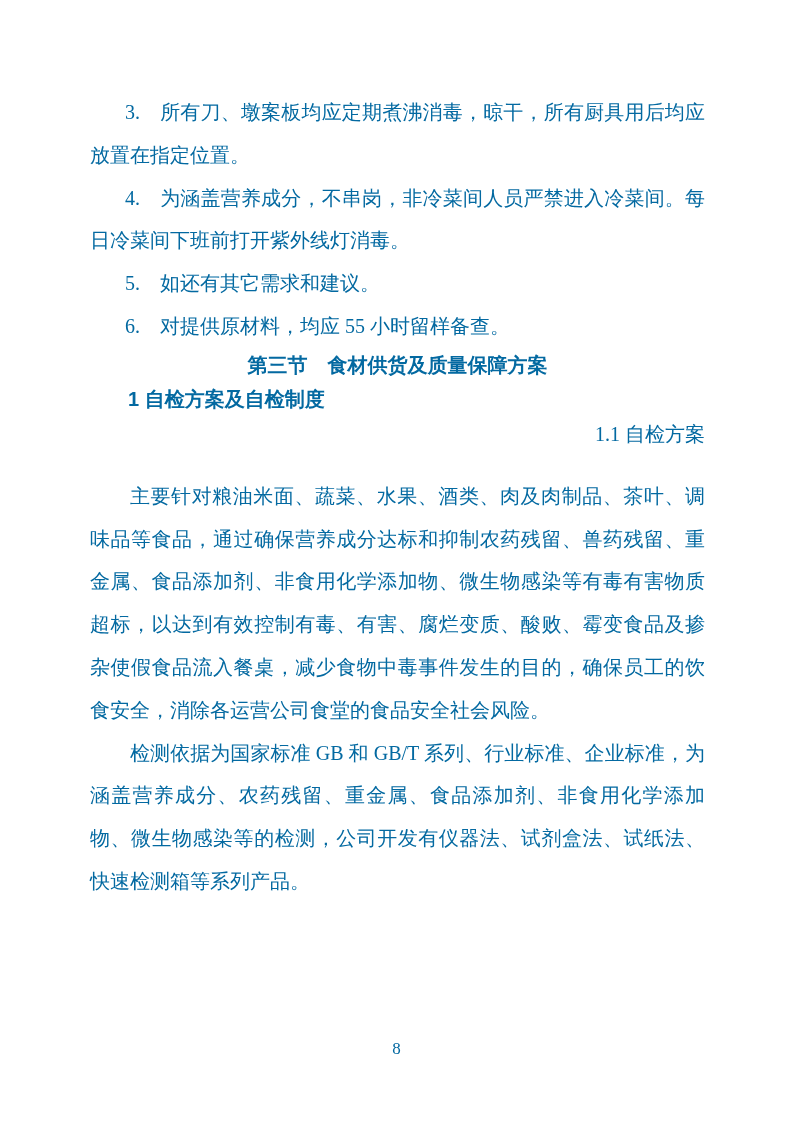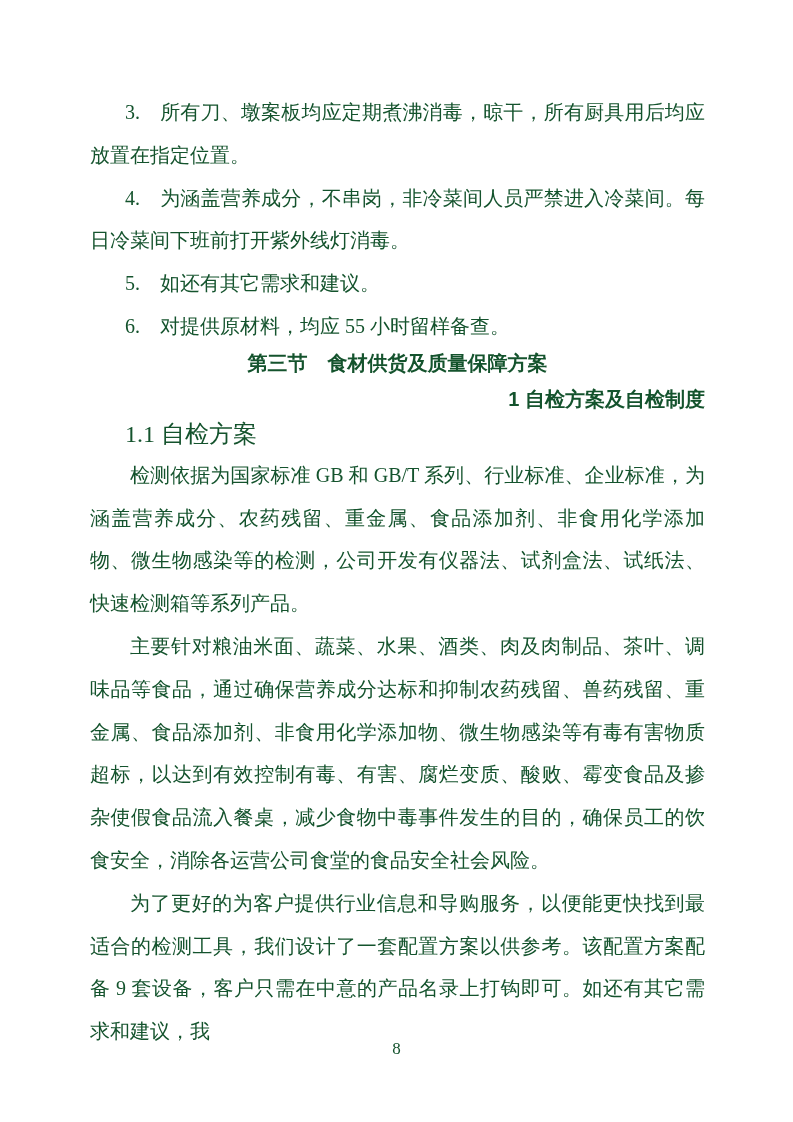--- a/index.html
+++ b/index.html
@@ -6,59 +6,59 @@
     margin: 0;
     padding: 0;
     background: #ffffff;
   }
   .page {
     position: relative;
     width: 793px;
     height: 1122px;
     box-sizing: border-box;
     background: #ffffff;
-    color: #14532d;
+    color: #0369a1;
     font-family: "Liberation Serif", "DejaVu Serif", serif;
     font-size: 20px;
     padding: 91px 88px 0 90px;
     overflow: hidden;
   }
   p {
     margin: 0;
     line-height: 42.8px;
     text-align: justify;
   }
   .li {
     text-indent: 35px;
   }
   .li-num {
     margin-right: 20px;
   }
   .sec-title {
     text-align: center;
     text-indent: 0;
     font-weight: bold;
-    font-family: Liberation Mono, monospace;
+    font-family: Liberation Sans, sans-serif;
     font-size: 20px;
     line-height: 34px;
   }
   .h1 {
     font-weight: bold;
     font-family: "Liberation Sans", "DejaVu Sans", sans-serif;
     font-size: 20px;
     line-height: 35px;
     text-indent: 38px;
-    text-align: right;
+    text-align: left;
   }
   .h2 {
-    font-size: 24px;
+    font-size: 20px;
     line-height: 35px;
     text-indent: 35px;
-    text-align: left;
-    margin-bottom: 2px;
+    text-align: right;
+    margin-bottom: 23px;
   }
   .para {
     text-indent: 40px;
   }
   .page-num {
     position: absolute;
     left: 0;
     right: 0;
     top: 1040px;
     text-align: center;
@@ -79,21 +79,20 @@
   <p class="li"><span class="li-num">5.</span><span>如还有其它需求和建议。</span></p>
 
   <p class="li"><span class="li-num">6.</span><span>对提供原材料，均应 55 小时留样备查。</span></p>
 
   <p class="sec-title">第三节　食材供货及质量保障方案</p>
 
   <p class="h1">1 自检方案及自检制度</p>
 
   <p class="h2">1.1 自检方案</p>
 
+  <p class="para">主要针对粮油米面、蔬菜、水果、酒类、肉及肉制品、茶叶、调味品等食品，通过确保营养成分达标和抑制农药残留、兽药残留、重金属、食品添加剂、非食用化学添加物、微生物感染等有毒有害物质超标，以达到有效控制有毒、有害、腐烂变质、酸败、霉变食品及掺杂使假食品流入餐桌，减少食物中毒事件发生的目的，确保员工的饮食安全，消除各运营公司食堂的食品安全社会风险。</p>
+
   <p class="para">检测依据为国家标准 GB 和 GB/T 系列、行业标准、企业标准，为涵盖营养成分、农药残留、重金属、食品添加剂、非食用化学添加物、微生物感染等的检测，公司开发有仪器法、试剂盒法、试纸法、快速检测箱等系列产品。</p>
 
-  <p class="para">主要针对粮油米面、蔬菜、水果、酒类、肉及肉制品、茶叶、调味品等食品，通过确保营养成分达标和抑制农药残留、兽药残留、重金属、食品添加剂、非食用化学添加物、微生物感染等有毒有害物质超标，以达到有效控制有毒、有害、腐烂变质、酸败、霉变食品及掺杂使假食品流入餐桌，减少食物中毒事件发生的目的，确保员工的饮食安全，消除各运营公司食堂的食品安全社会风险。</p>
-
-  <p class="para">为了更好的为客户提供行业信息和导购服务，以便能更快找到最适合的检测工具，我们设计了一套配置方案以供参考。该配置方案配备 9 套设备，客户只需在中意的产品名录上打钩即可。如还有其它需求和建议，我</p>
 
   <div class="page-num">8</div>
 
 </div>
 
 </body></html>

